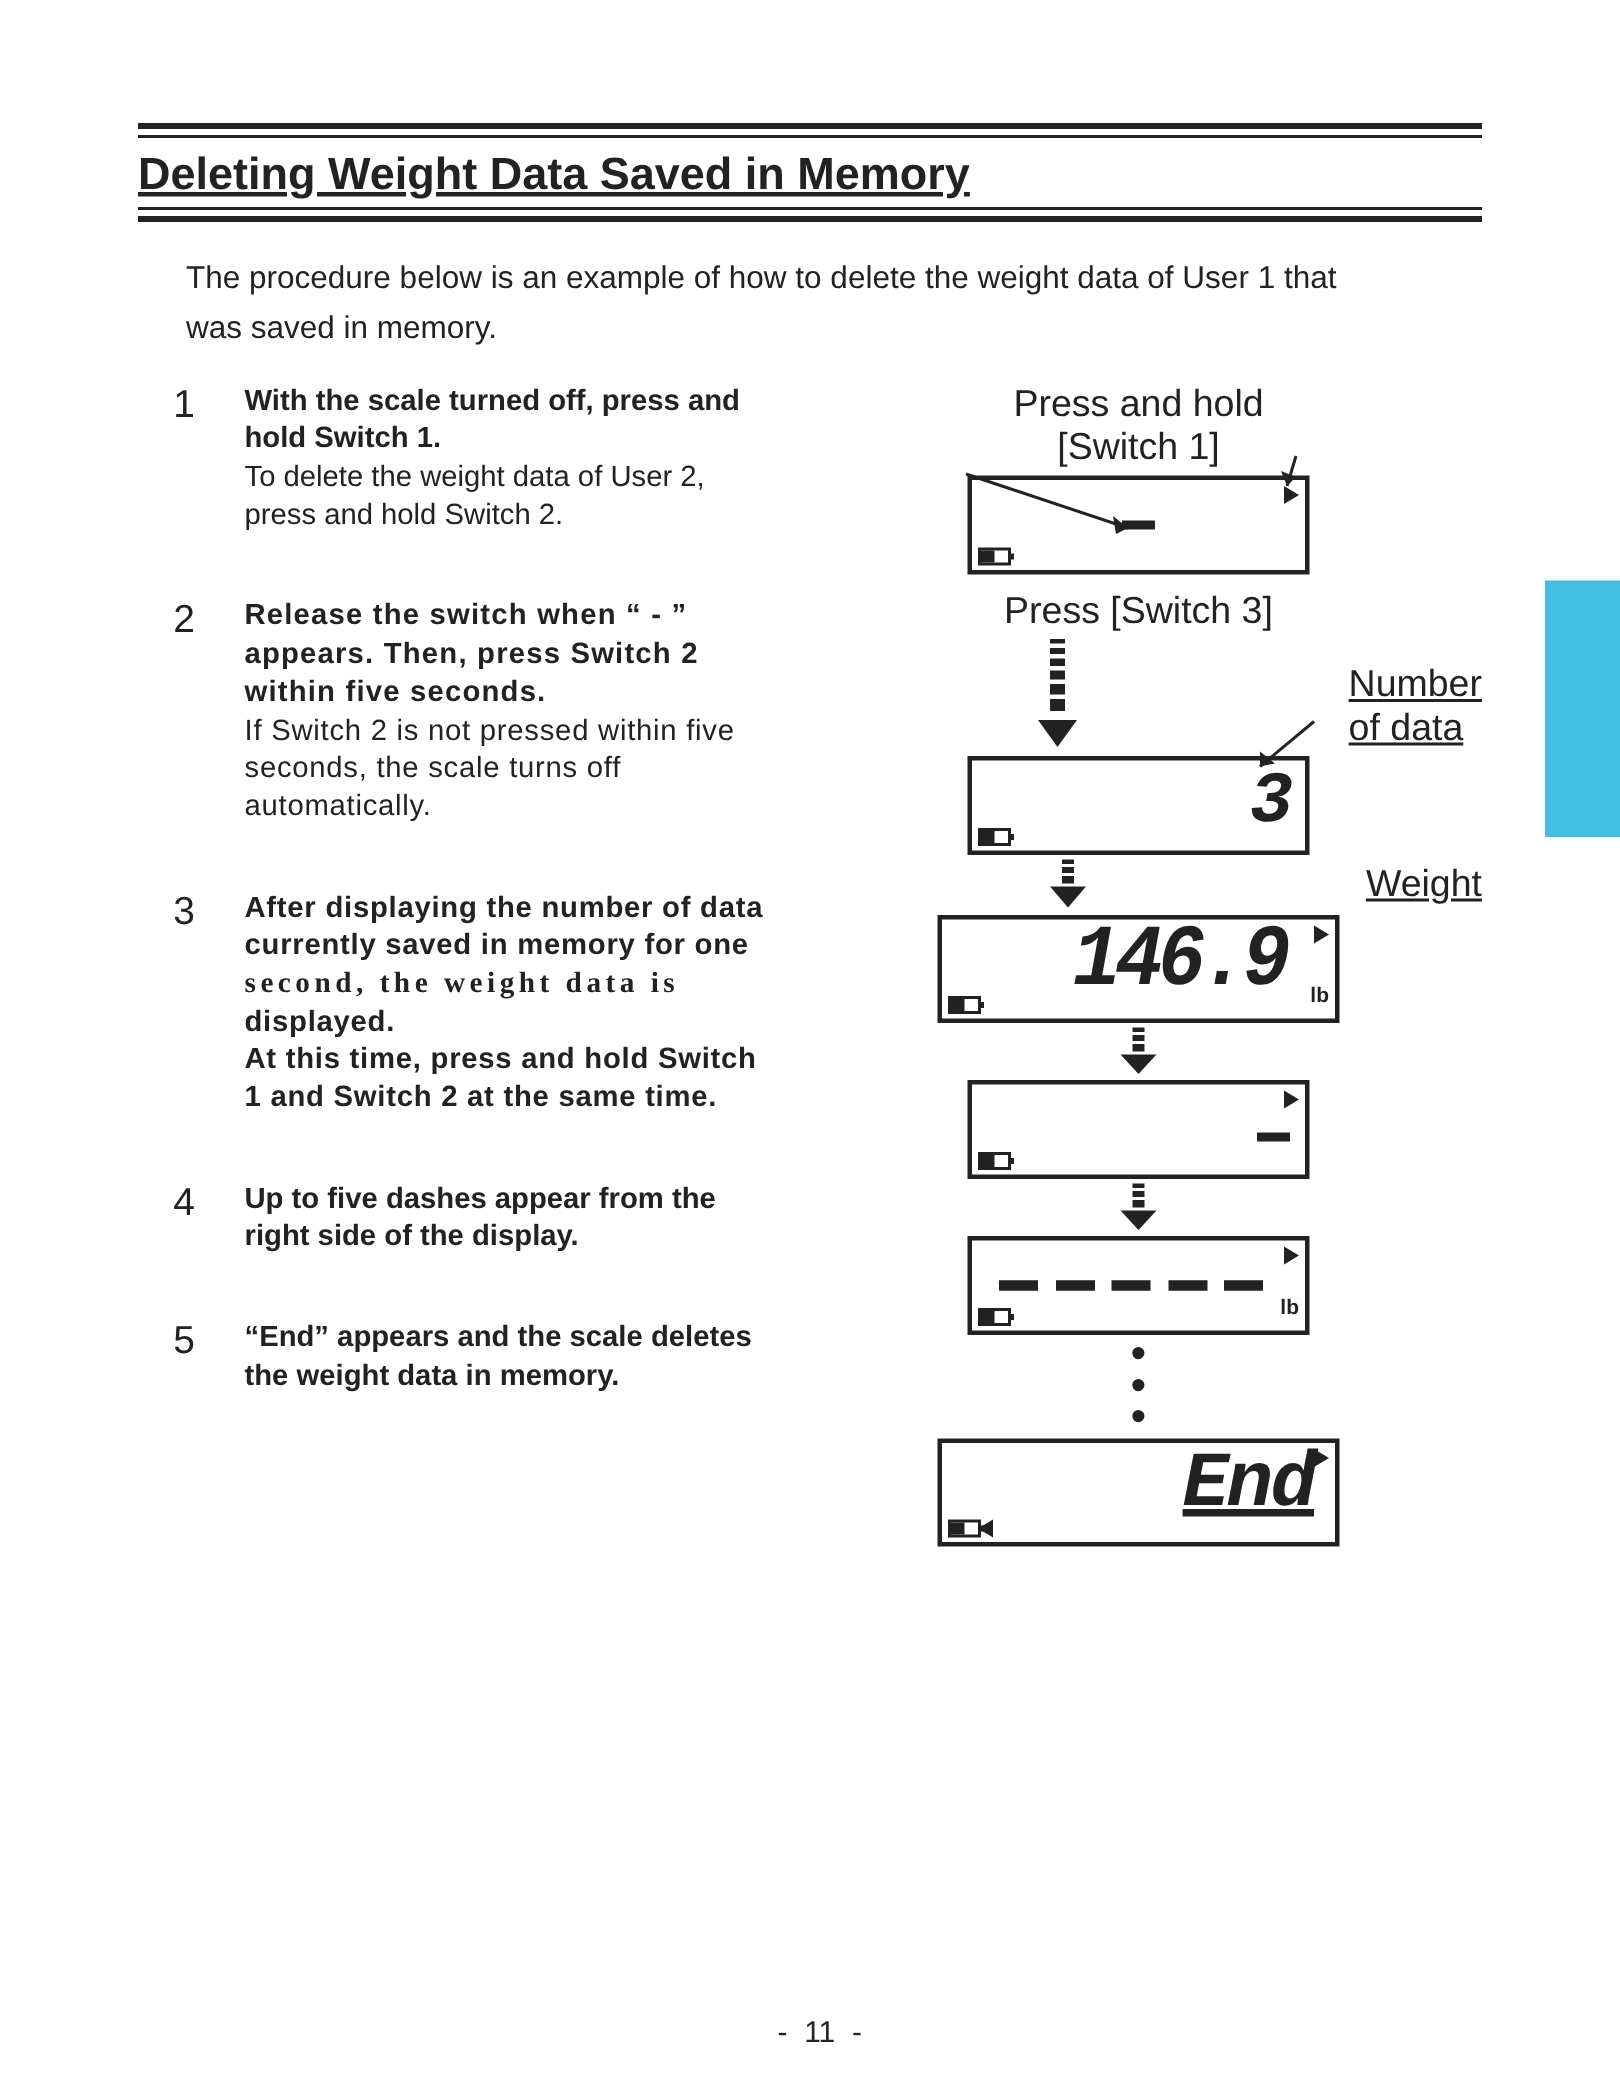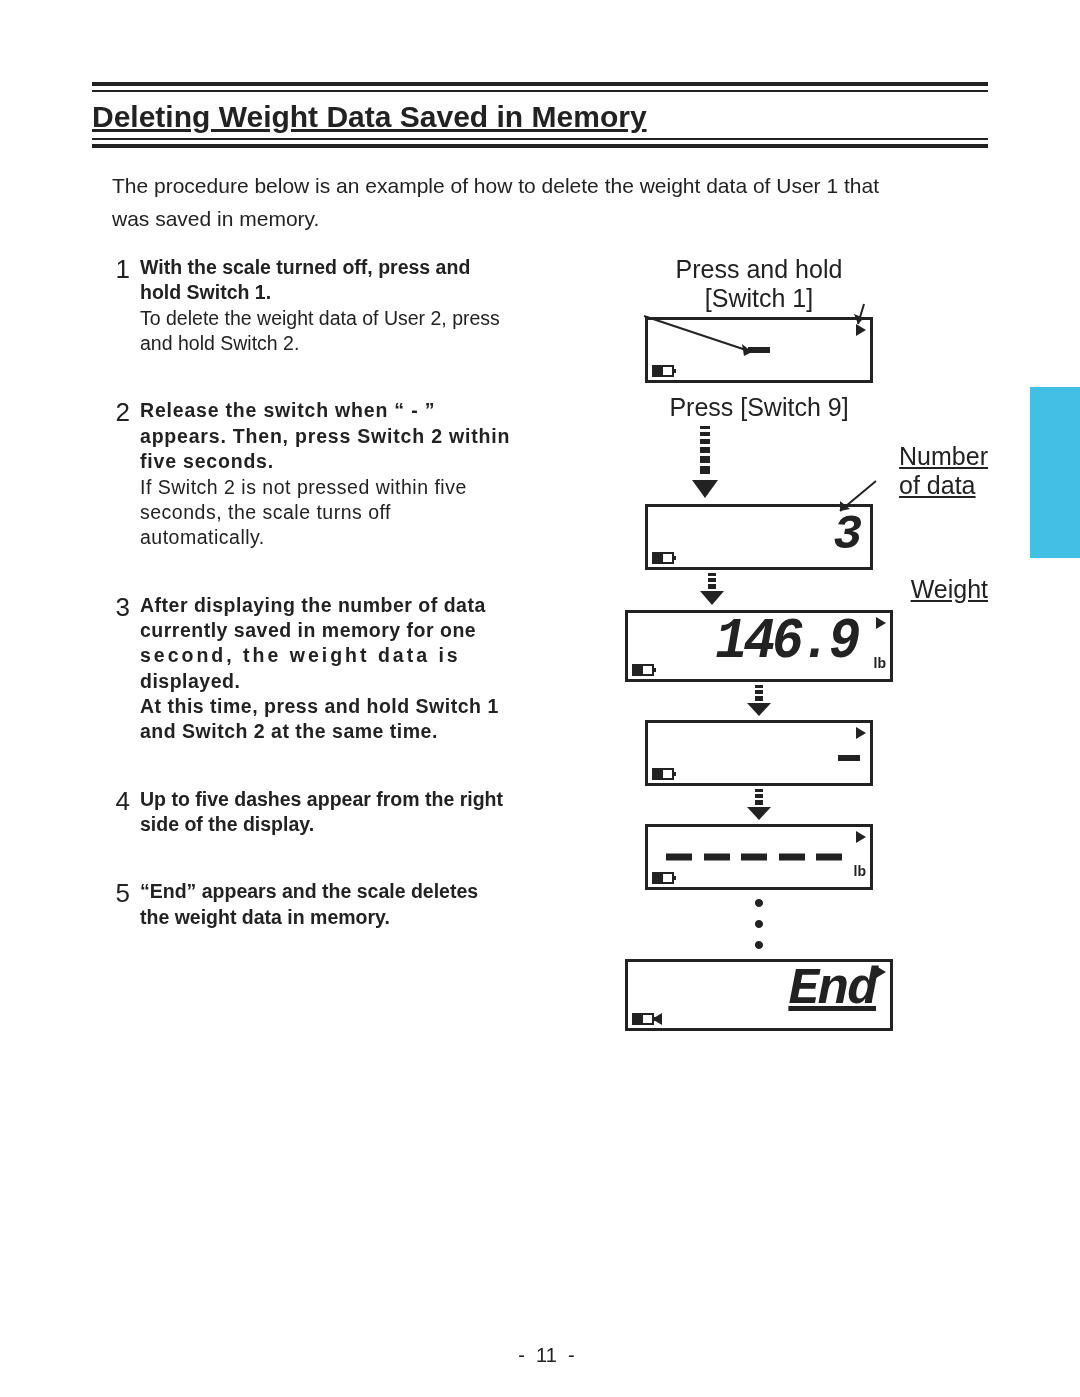--- a/index.html
+++ b/index.html
@@ -34,21 +34,21 @@
   }
   .rule-bot {
     border-top: 2px solid #222;
     border-bottom: 4px solid #222;
     height: 4px;
     margin-top: 4px;
     margin-bottom: 22px;
   }
   .intro {
     font-size: 21px;
-    margin-left: 20px;
+    margin-left: 32px;
     line-height: 1.55;
     width: 780px;
   }
   .content {
     display: flex;
     margin-top: 20px;
   }
   .left-col {
     width: 438px;
     padding-left: 10px;
@@ -63,28 +63,29 @@
     font-size: 26px;
     width: 28px;
     flex: 0 0 28px;
     text-align: right;
     padding-right: 10px;
     line-height: 1.15;
   }
   .step-body {
     font-size: 19.5px;
     line-height: 1.3;
+    margin-left: 23px;
   }
   .step-body .h {
     font-weight: bold;
   }
   .step2 .h { letter-spacing: .8px; }
   .step2 .p { letter-spacing: .5px; }
   .step3 .h { letter-spacing: .5px; }
-  .step3 .h2 { letter-spacing: 3px; }
+  .step3 .h2 { letter-spacing: 3px; font-family: Liberation Serif, serif; }
   .step4 .p { text-align: justify; }
   .right-col {
     position: relative;
     flex: 1;
     text-align: center;
   }
   .side-tab {
     position: absolute;
     right: -92px;          
     top: 132px;
@@ -230,21 +231,21 @@
         <div class="dash-c"></div>
 
         <svg style="position:absolute;left:-46px;top:-40px;width:316px;height:110px;pointer-events:none">
            <line x1="42" y1="36" x2="150" y2="72" stroke="#222" stroke-width="2"></line>
            <polygon points="150,72 140,64 142,76" fill="#222"></polygon>
            <line x1="262" y1="24" x2="256" y2="44" stroke="#222" stroke-width="2"></line>
            <polygon points="256,44 252,34 262,38" fill="#222"></polygon>
         </svg>
       </div>
 
-      <div class="lbl" style="margin-top:10px">Press [Switch 9]</div>
+      <div class="lbl" style="margin-top:10px">Press [Switch 3]</div>
 
       <div style="display:flex;align-items:flex-end;justify-content:center;gap:20px;margin-top:2px">
         <svg class="arrow" width="34" height="76" viewBox="0 0 34 76">
           <rect x="12" y="2" width="10" height="3" fill="#222"></rect>
           <rect x="12" y="8" width="10" height="4" fill="#222"></rect>
           <rect x="12" y="15" width="10" height="5" fill="#222"></rect>
           <rect x="12" y="23" width="10" height="6" fill="#222"></rect>
           <rect x="12" y="32" width="10" height="7" fill="#222"></rect>
           <rect x="12" y="42" width="10" height="8" fill="#222"></rect>
           <polygon points="4,56 30,56 17,74" fill="#222"></polygon>

